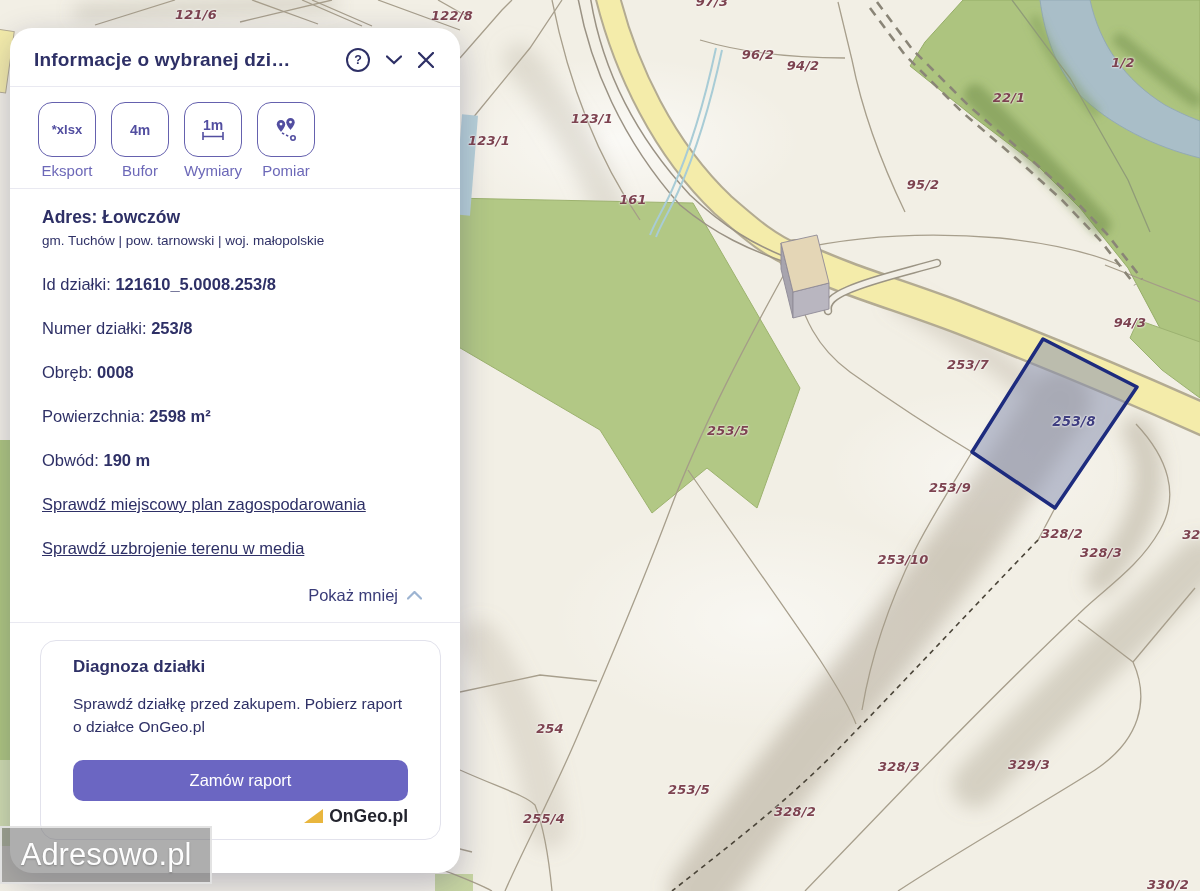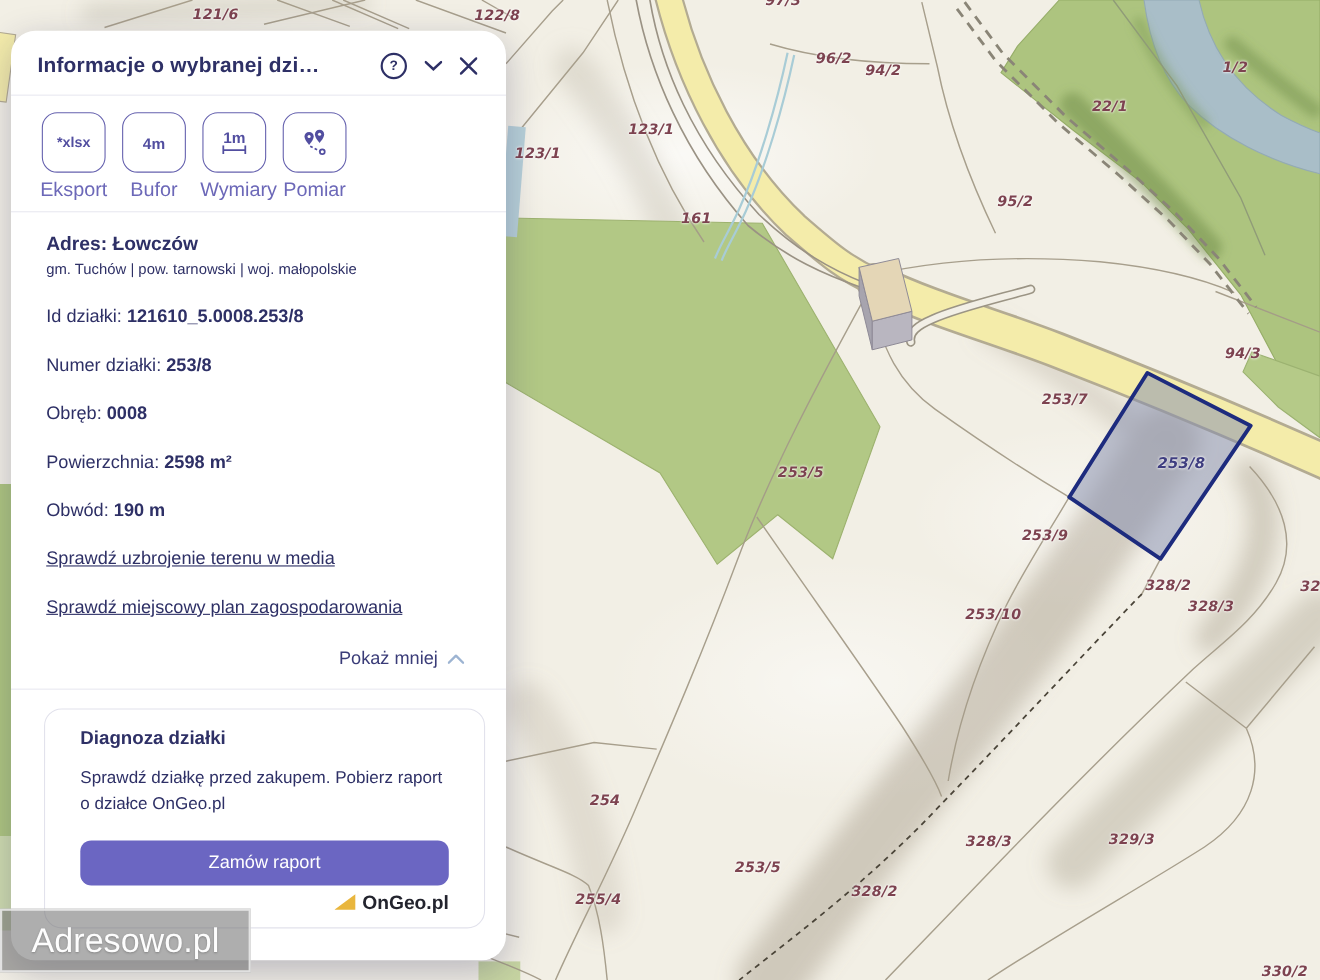--- a/index.html
+++ b/index.html
@@ -24,41 +24,41 @@
   .p-title{flex:1;font-size:19px;font-weight:bold;letter-spacing:.2px;}
   .hicon{margin-left:16px;cursor:pointer;display:flex;align-items:center;justify-content:center;color:#2e3066;}
   .help-circle{width:20px;height:20px;border:2px solid #2e3066;border-radius:50%;font-size:12.5px;font-weight:bold;
     display:flex;align-items:center;justify-content:center;}
   hr.div{border:none;border-top:1px solid #e9e9f1;margin:0;}
   .tools{display:flex;gap:11px;padding:15px 32px 9px 26px;}
   .tool{width:62px;text-align:center;cursor:pointer;}
   .tool-box{height:53px;width:56px;margin:0 auto;border:1.6px solid #6561ae;border-radius:14px;
     display:flex;align-items:center;justify-content:center;color:#524ea0;font-weight:bold;font-size:13px;}
   .tool-box .big{font-size:14px;text-align:center;}
-  .tool-label{font-size:18px;color:#6c68b8;margin-top:5px;}
+  .tool-label{font-size:15px;color:#6c68b8;margin-top:5px;}
   .wym{display:flex;flex-direction:column;align-items:center;line-height:1;}
   .addr{padding:18px 24px 0 32px;}
   .addr-line{font-size:17.5px;font-weight:bold;}
   .addr-sub{font-size:13.5px;margin-top:5px;color:#2e3066;}
   .rows{padding:2px 24px 0 32px;}
   .row{margin-top:25px;font-size:16.5px;}
   .row b{font-weight:bold;}
   .plink{display:block;margin-top:25px;font-size:16.5px;color:#2e3066;text-decoration:underline;cursor:pointer;}
   .showless{display:flex;justify-content:flex-end;align-items:center;gap:9px;margin:28px 38px 17px 0;
     font-size:16.5px;color:#3a3c78;cursor:pointer;}
   .card{margin:17px 19px 0 30px;border:1px solid #e2e2ec;border-radius:16px;padding:16px 32px 12px;}
   .card-title{font-size:17px;font-weight:bold;}
   .card-body{margin-top:15px;font-size:15.5px;line-height:1.5;}
   .order-btn{margin-top:21px;width:100%;height:41px;background:#6b66c2;border:none;border-radius:10px;
     color:#fff;font-size:16.5px;font-family:inherit;cursor:pointer;}
   .logo-row{display:flex;justify-content:flex-end;align-items:center;gap:5px;margin-top:5px;
     font-size:17.5px;font-weight:bold;color:#23242e;}
 
   
-  .watermark{position:absolute;left:0;top:826px;width:228px;height:58px;background:rgba(116,116,116,.58);
+  .watermark{position:absolute;left:0;top:826px;width:212px;height:58px;background:rgba(116,116,116,.58);
     border:2px solid rgba(236,236,236,.85);box-sizing:border-box;display:flex;align-items:center;justify-content:center;
     color:#fdfdfd;font:400 31px "Liberation Sans",sans-serif;z-index:30;text-shadow:0 1px 2px rgba(0,0,0,.25);}
 </style>
 </head>
 <body>
 
 <div class="stage">
 
   <svg class="map" width="1200" height="891" viewBox="0 0 1200 891" xmlns="http://www.w3.org/2000/svg">
     <defs>
@@ -268,22 +268,22 @@
         <span>Id działki: </span><b>121610_5.0008.253/8</b></div>
       <div class="row">
         <span>Numer działki: </span><b>253/8</b></div>
       <div class="row">
         <span>Obręb: </span><b>0008</b></div>
       <div class="row">
         <span>Powierzchnia: </span><b>2598 m²</b></div>
       <div class="row">
         <span>Obwód: </span><b>190 m</b></div>
 
+      <a class="plink">Sprawdź miejscowy plan zagospodarowania</a>
       <a class="plink">Sprawdź uzbrojenie terenu w media</a>
-      <a class="plink">Sprawdź miejscowy plan zagospodarowania</a>
     </div>
 
     <div class="showless">
       <span>Pokaż mniej</span>
       <svg width="15" height="9" viewBox="0 0 15 9">
         <polyline points="1,7.5 7.5,1 14,7.5" fill="none" stroke="#9db4d2" stroke-width="2.2" stroke-linecap="round"></polyline>
         </svg>
     </div>
     <hr class="div">
 

